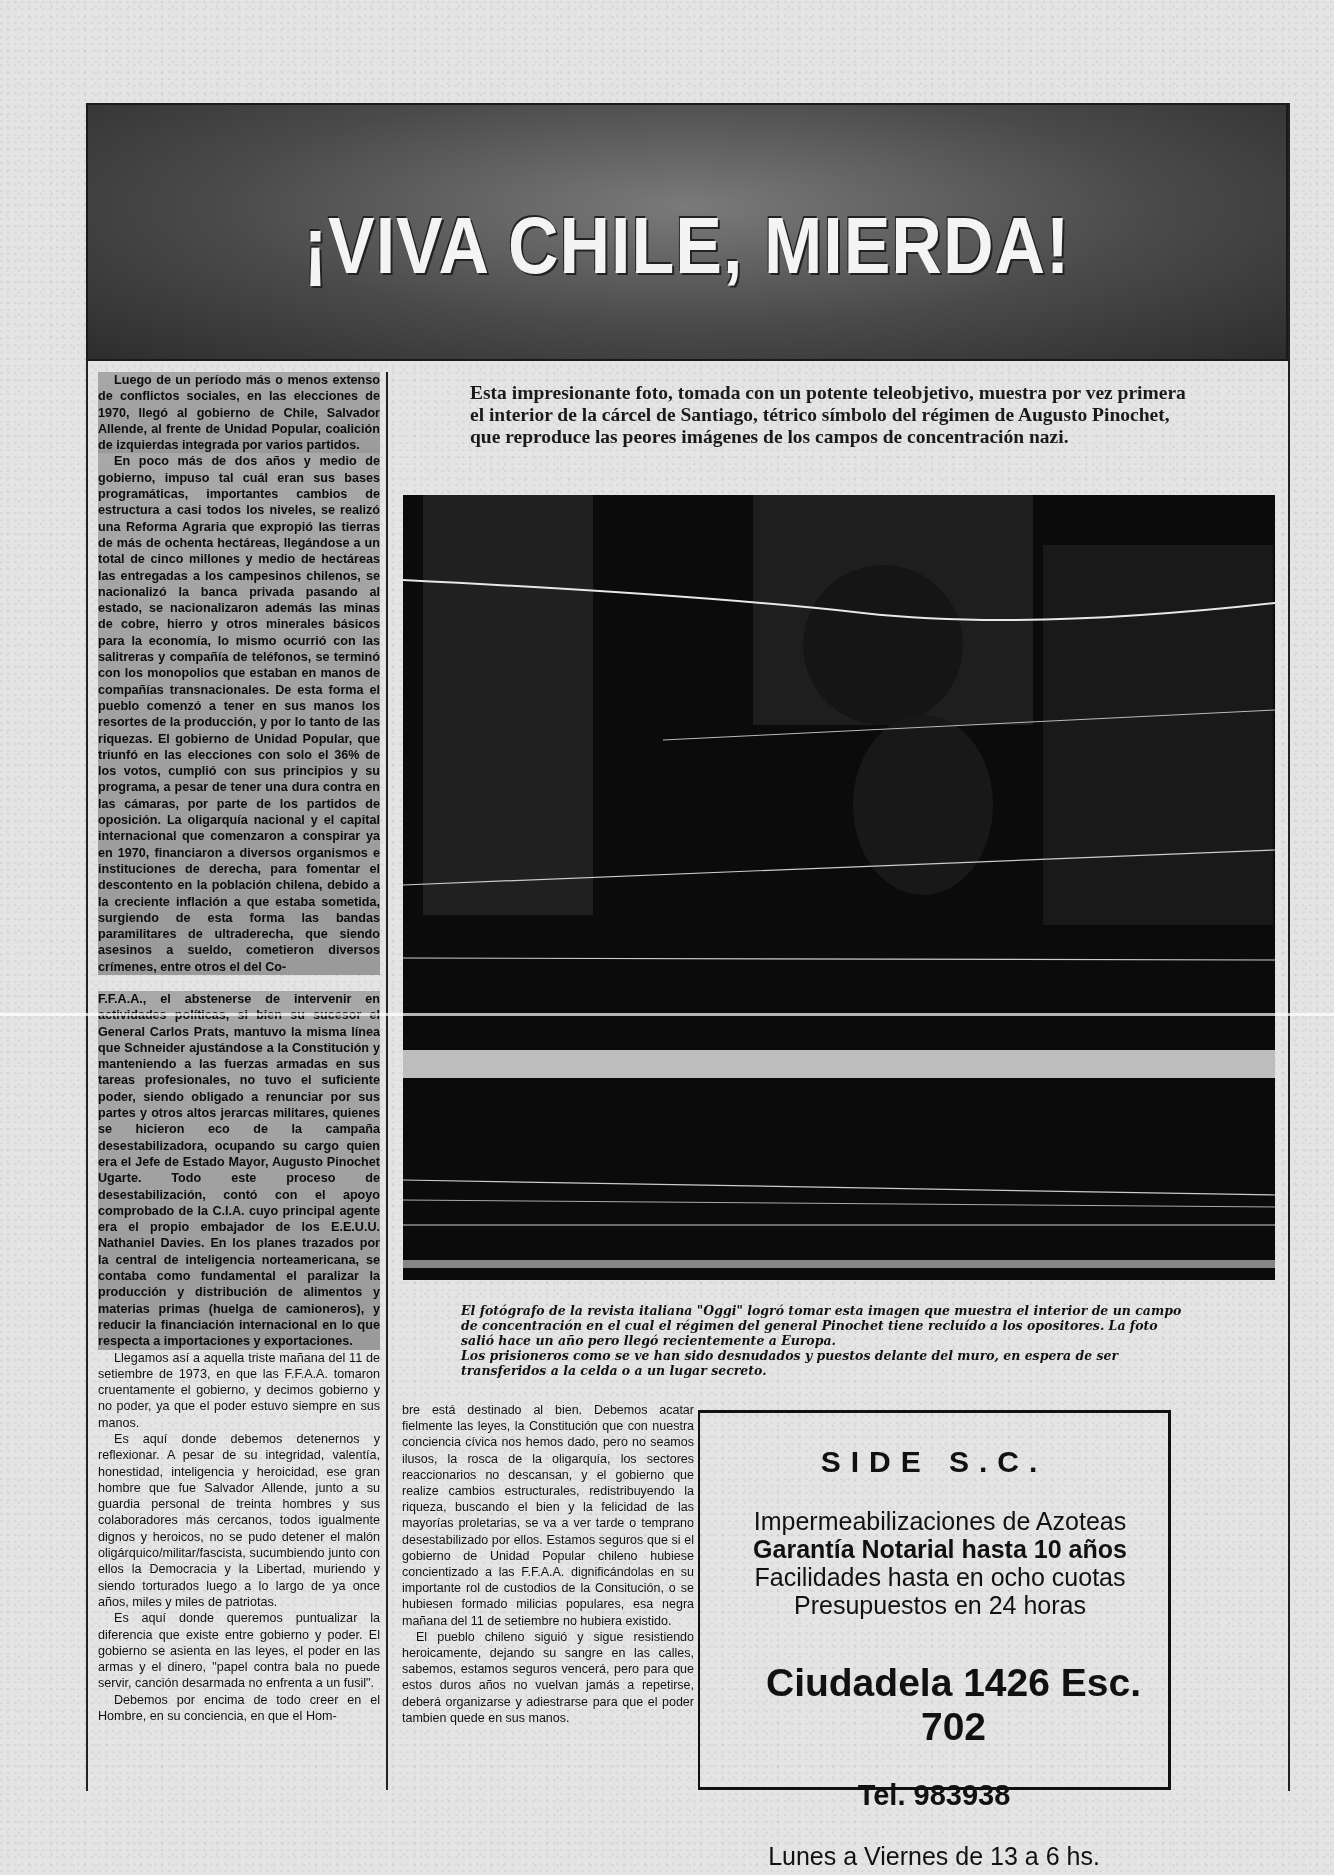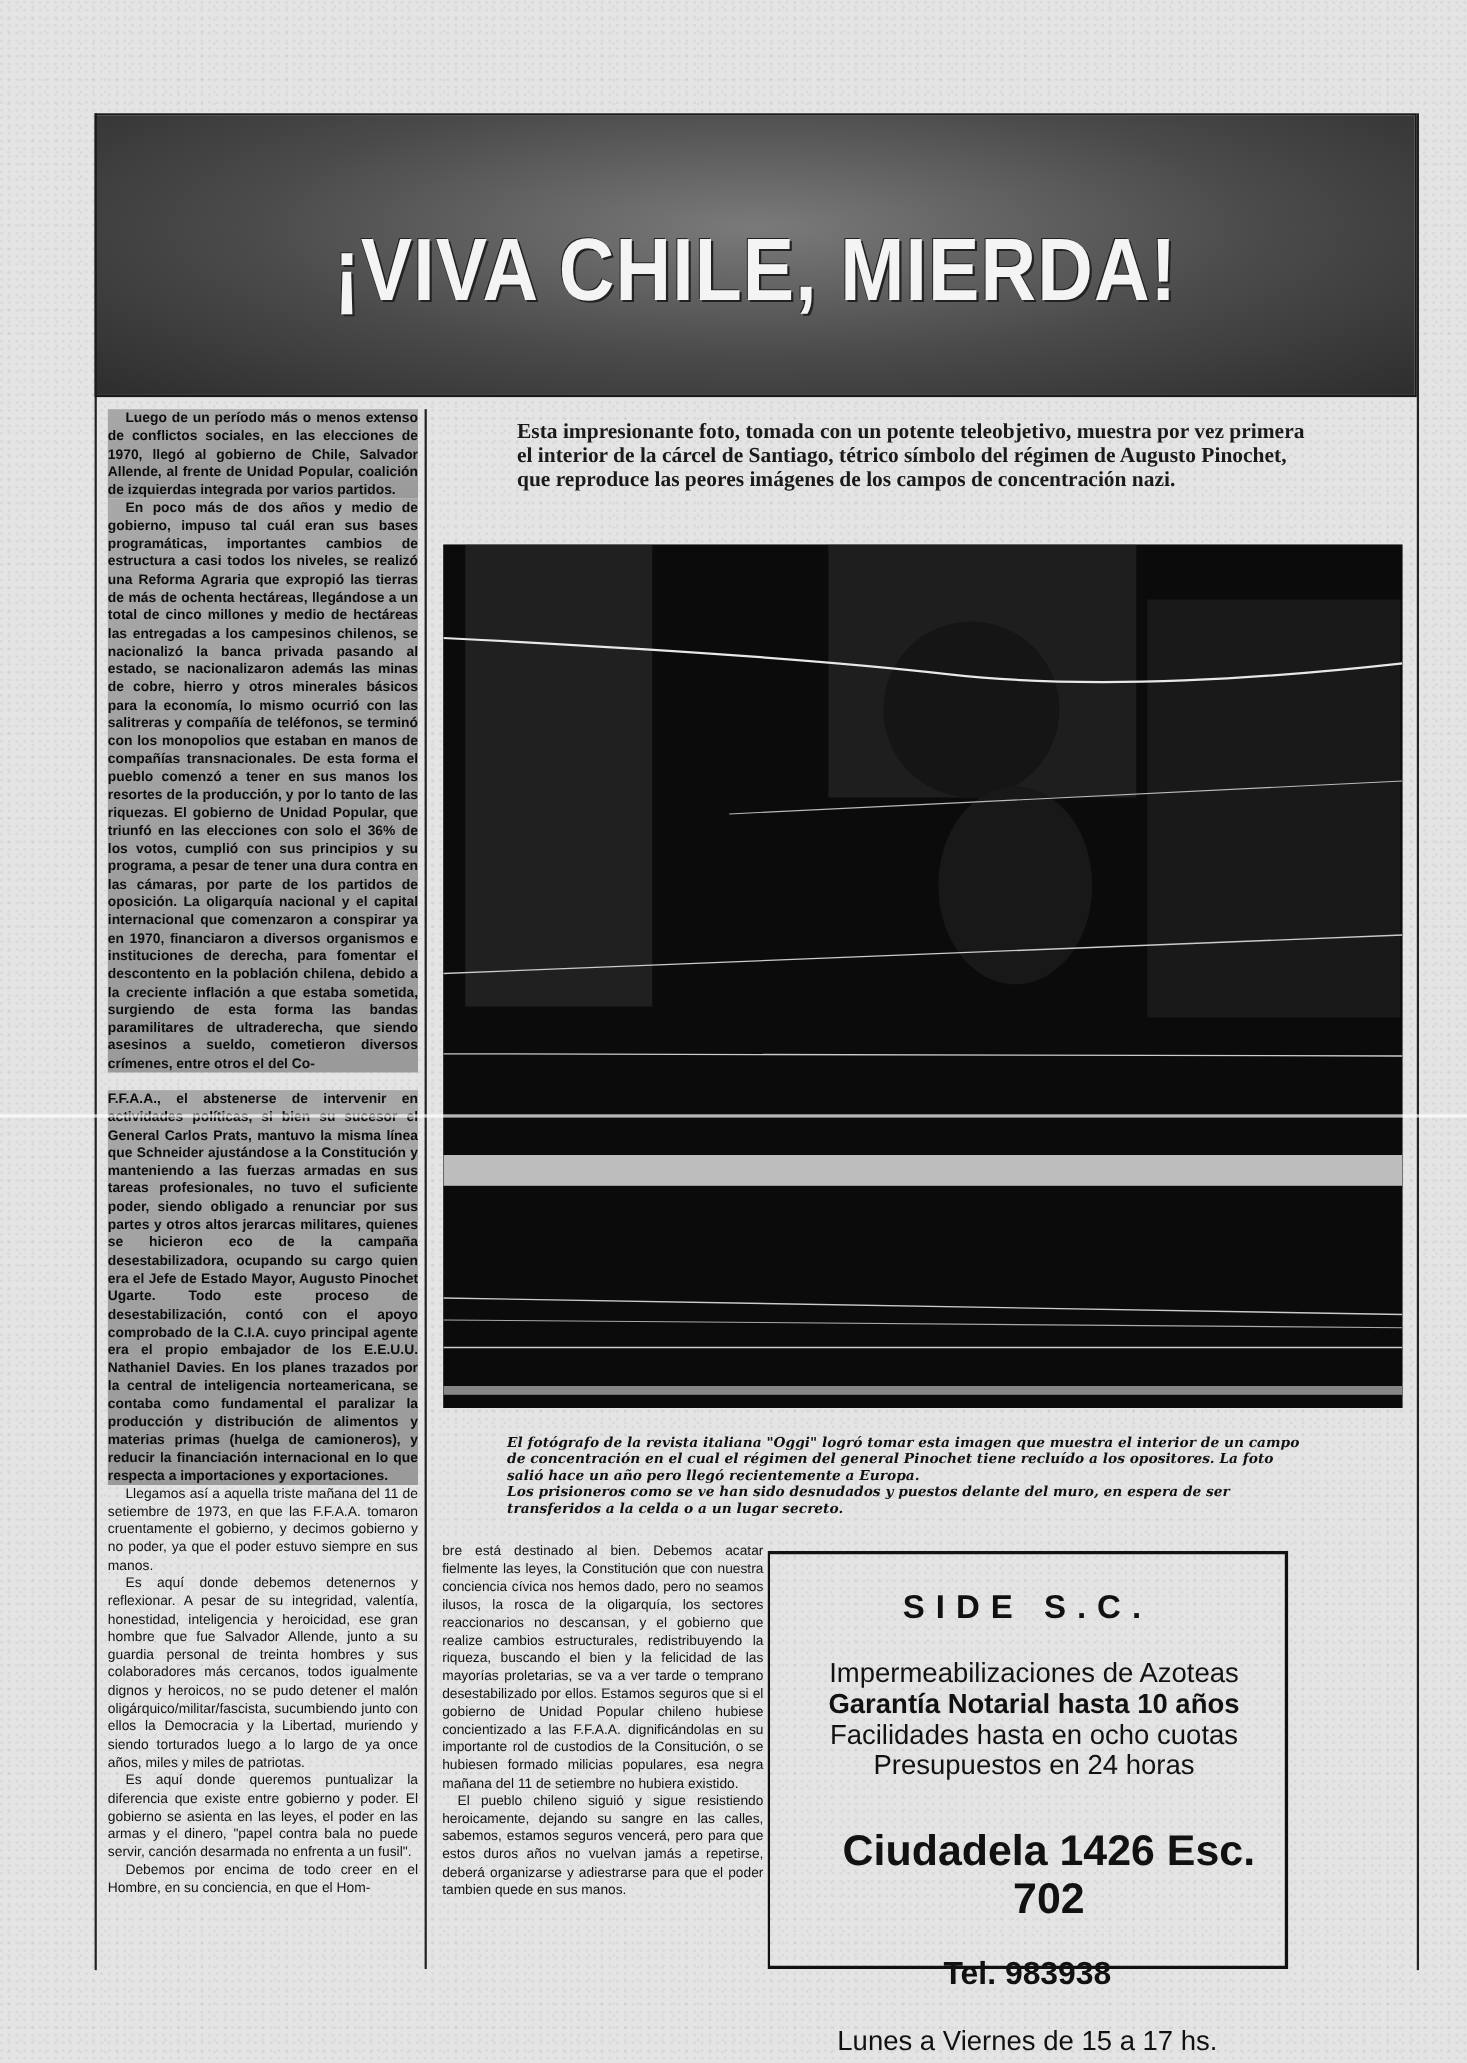--- a/index.html
+++ b/index.html
@@ -138,16 +138,16 @@
 <div class="ad">
   <div class="ad-name">SIDE S.C.</div>
   <div class="ad-lines">
     <div class="ad-line">Impermeabilizaciones de Azoteas</div>
     <div class="ad-line bold">Garantía Notarial hasta 10 años</div>
     <div class="ad-line">Facilidades hasta en ocho cuotas</div>
     <div class="ad-line">Presupuestos en 24 horas</div>
   </div>
   <div class="ad-address">Ciudadela 1426 Esc. 702</div>
   <div class="ad-phone">Tel. 983938</div>
-  <div class="ad-hours">Lunes a Viernes de 15 a 17 hs.</div>
+  <div class="ad-hours">Lunes a Viernes de 13 a 6 hs.</div>
 </div>
 
 <div class="crease" style="top:1013px;"></div>
 
 </body></html>

